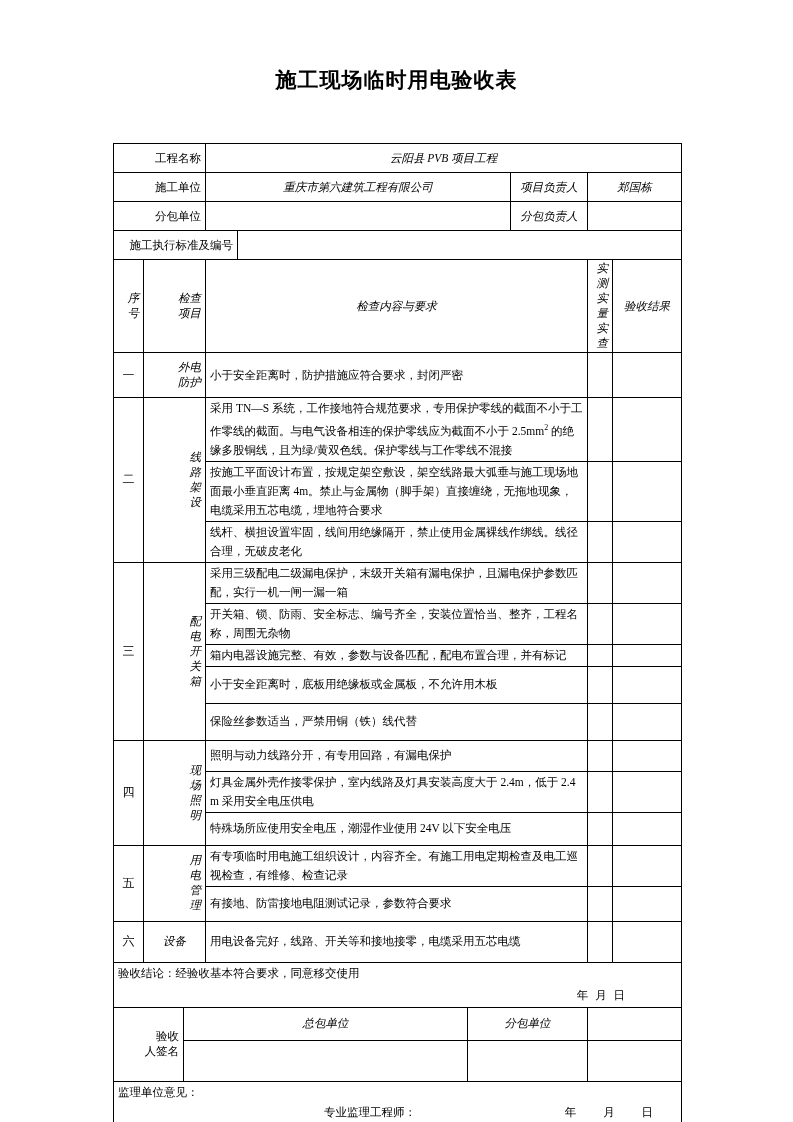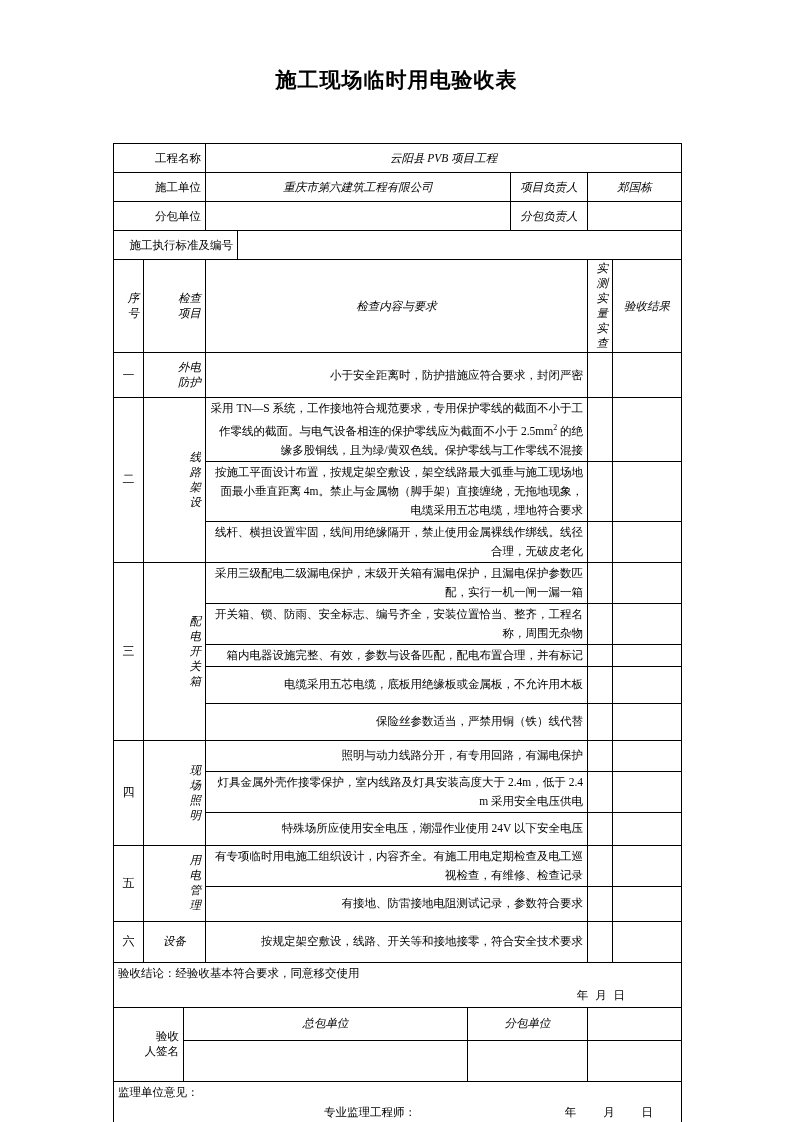--- a/index.html
+++ b/index.html
@@ -52,21 +52,21 @@
   .c { text-align: center; font-style: italic; }
   .nowrapcell { white-space: nowrap; }
   .hdr-label { text-align: right; white-space: nowrap; }
   .rowh28 { height: 26px; }
   .vchar {
     display: block;
     text-align: right;
     line-height: 15px;
   }
   .body-text {
-    text-align: right;
+    text-align: left;
     line-height: 19px;
     padding: 2px 5px 2px 6px;
   }
   .sec-num {
     text-align: center;
     font-size: 12px;
   }
   .conc {
     text-align: left;
     line-height: 20px;
@@ -203,21 +203,21 @@
       <td class="body-text" colspan="4">开关箱、锁、防雨、安全标志、编号齐全，安装位置恰当、整齐，工程名称，周围无杂物</td>
       <td></td>
       <td></td>
     </tr>
     <tr>
       <td class="body-text" colspan="4">箱内电器设施完整、有效，参数与设备匹配，配电布置合理，并有标记</td>
       <td></td>
       <td></td>
     </tr>
     <tr>
-      <td class="body-text" colspan="4" style="height:34px">电缆采用五芯电缆，底板用绝缘板或金属板，不允许用木板</td>
+      <td class="body-text" colspan="4" style="height:34px">小于安全距离时，底板用绝缘板或金属板，不允许用木板</td>
       <td></td>
       <td></td>
     </tr>
     <tr>
       <td class="body-text" colspan="4" style="height:34px">保险丝参数适当，严禁用铜（铁）线代替</td>
       <td></td>
       <td></td>
     </tr>
 
     <tr>
@@ -257,21 +257,21 @@
     </tr>
     <tr>
       <td class="body-text" colspan="4" style="height:32px">有接地、防雷接地电阻测试记录，参数符合要求</td>
       <td></td>
       <td></td>
     </tr>
 
     <tr>
       <td class="sec-num">六</td>
       <td class="c" colspan="2">设备</td>
-      <td class="body-text" colspan="4" style="height:38px">按规定架空敷设，线路、开关等和接地接零，符合安全技术要求</td>
+      <td class="body-text" colspan="4" style="height:38px">用电设备完好，线路、开关等和接地接零，电缆采用五芯电缆</td>
       <td></td>
       <td></td>
     </tr>
 
     <tr>
       <td class="conc" colspan="9" style="height:40px">
         <span>验收结论：经验收基本符合要求，同意移交使用</span>
         <span class="date-right">年    月    日</span>
       </td>
     </tr>

